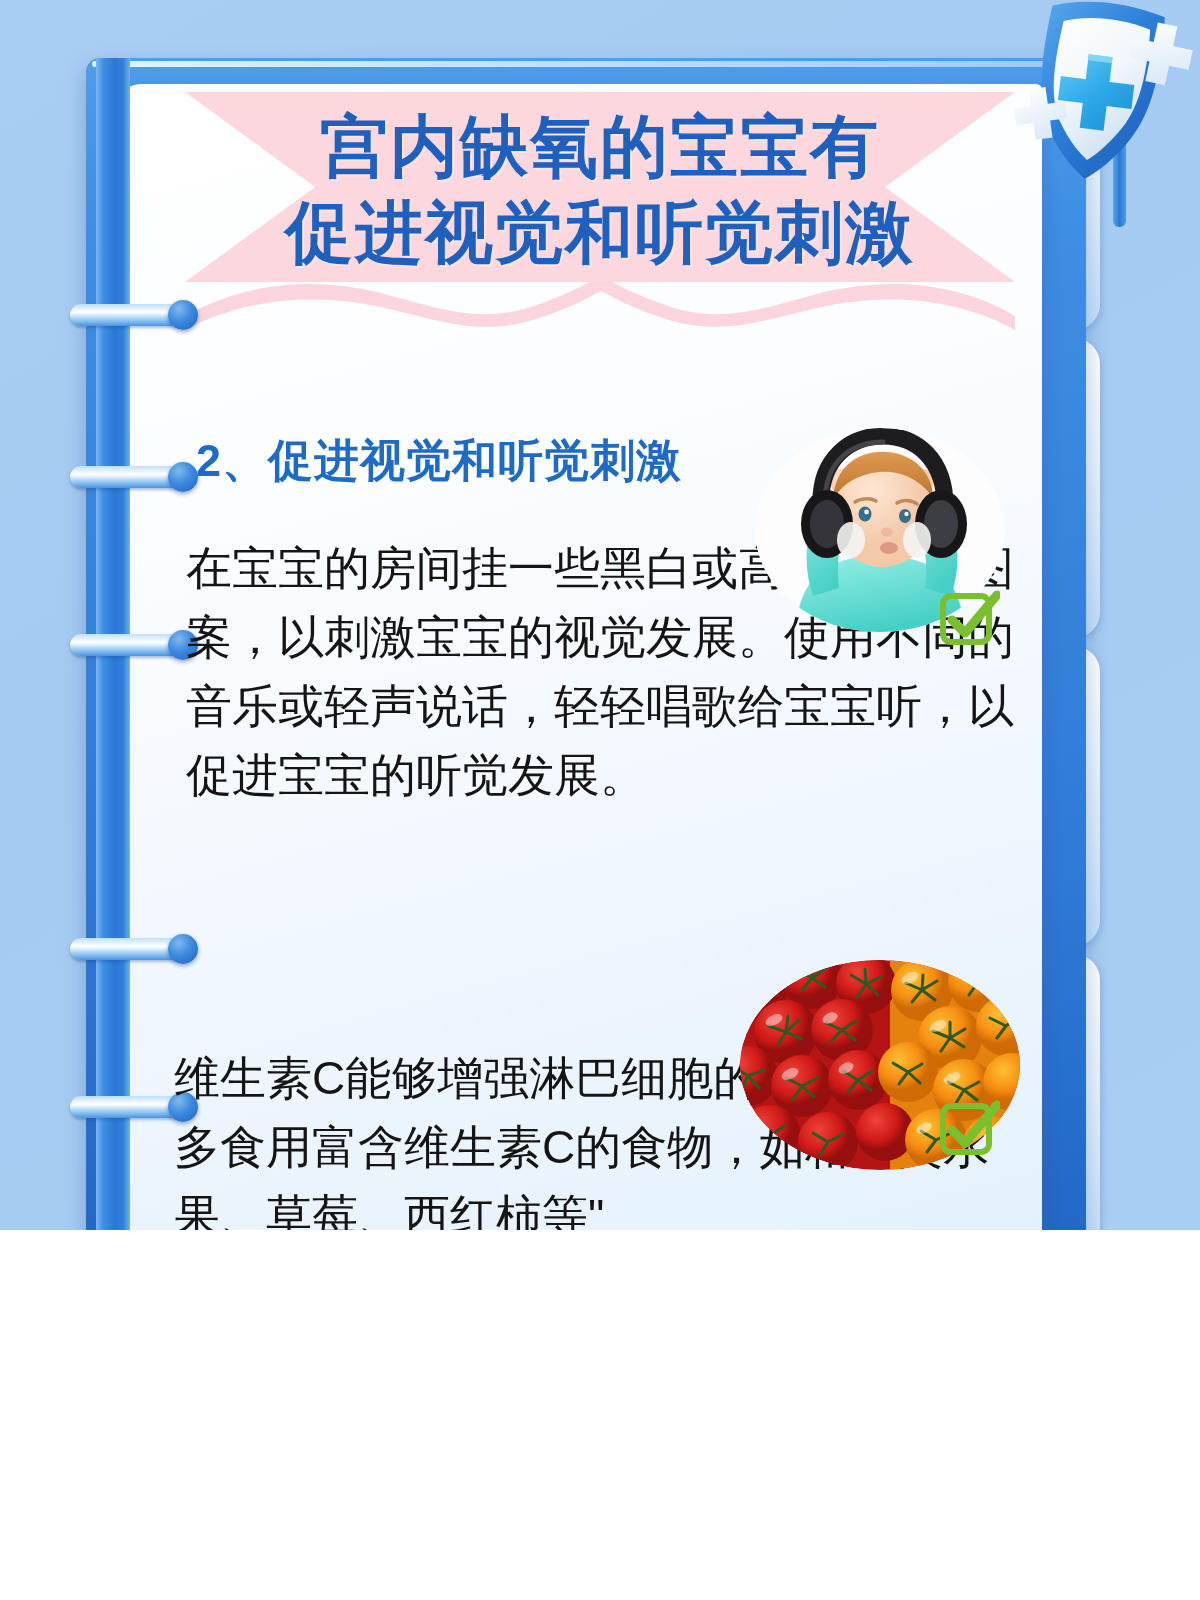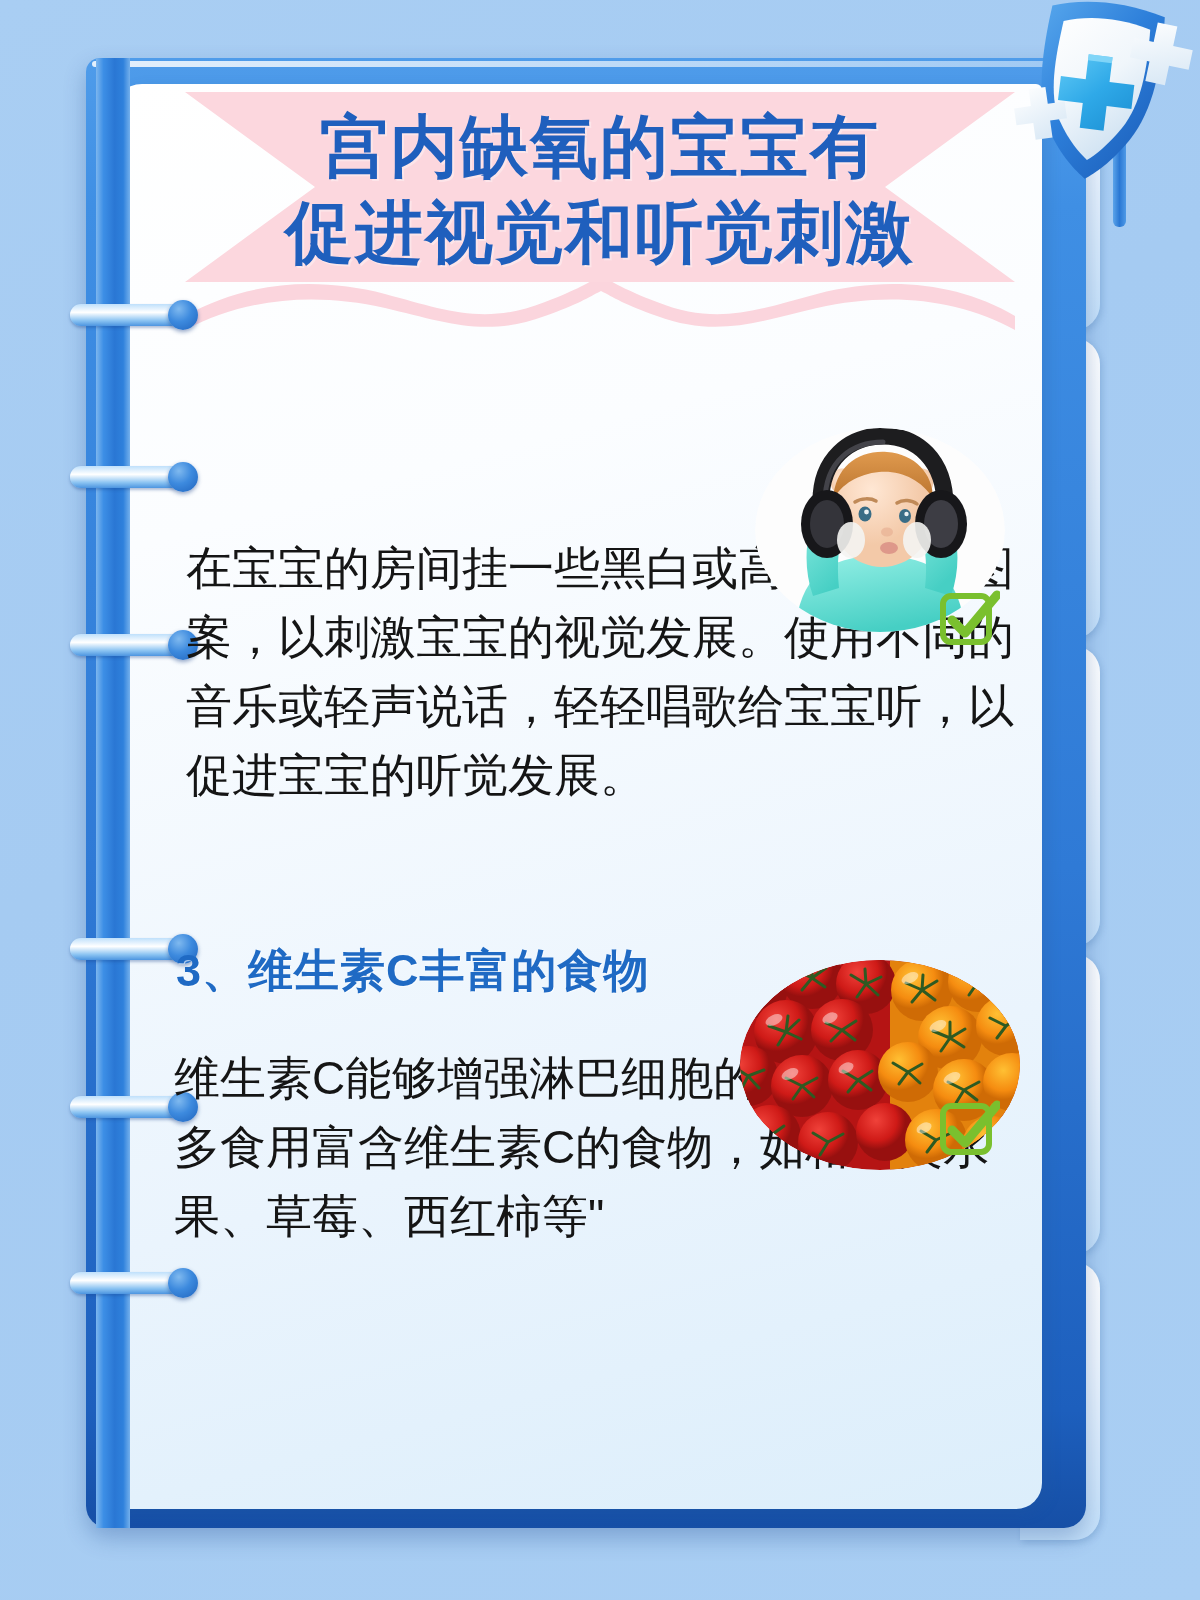--- a/index.html
+++ b/index.html
@@ -7,21 +7,21 @@
   html, body {
     width: 1200px;
     height: 1600px;
     overflow: hidden;
     font-family: "Liberation Sans", "DejaVu Sans", sans-serif;
   }
 
   #poster {
     position: relative;
     width: 1200px;
-    height: 1600px;
+    height: 1230px;
     background: linear-gradient(150deg, #a9cef3 0%, #a5cbf2 40%, #a9cef3 100%);
     overflow: hidden;
   }
 
   
   .tab-stack {
     position: absolute;
     left: 1020px;
     top: 60px;
     width: 80px;
@@ -319,23 +319,23 @@
   <div class="ring" style="top:1092px;">
     <div class="bar"></div>
     <div class="knob"></div>
   </div>
   <div class="ring" style="top:1268px;">
     <div class="bar"></div>
     <div class="knob"></div>
   </div>
 
   <div class="content">
+    <div class="section-head" id="head-2">2、促进视觉和听觉刺激</div>
     <div class="body-text" id="body-2">在宝宝的房间挂一些黑白或高对比度的图案，以刺激宝宝的视觉发展。使用不同的音乐或轻声说话，轻轻唱歌给宝宝听，以促进宝宝的听觉发展。</div>
 
-    <div class="section-head" id="head-3">3、维生素C丰富的食物</div>
     <div class="body-text" id="body-3">维生素C能够增强淋巴细胞的功能，建议多食用富含维生素C的食物，如柑橘类水果、草莓、西红柿等"</div>
   </div>
 
   <svg class="photo" id="photo-baby" viewBox="0 0 250 205">
     <defs>
       <clipPath id="babyClip">
           <ellipse cx="125" cy="102" rx="125" ry="102"></ellipse>
         </clipPath>
       <linearGradient id="shirtG" x1="0" y1="0" x2="0.4" y2="1">
         <stop offset="0" stop-color="#96f0e6"></stop>

